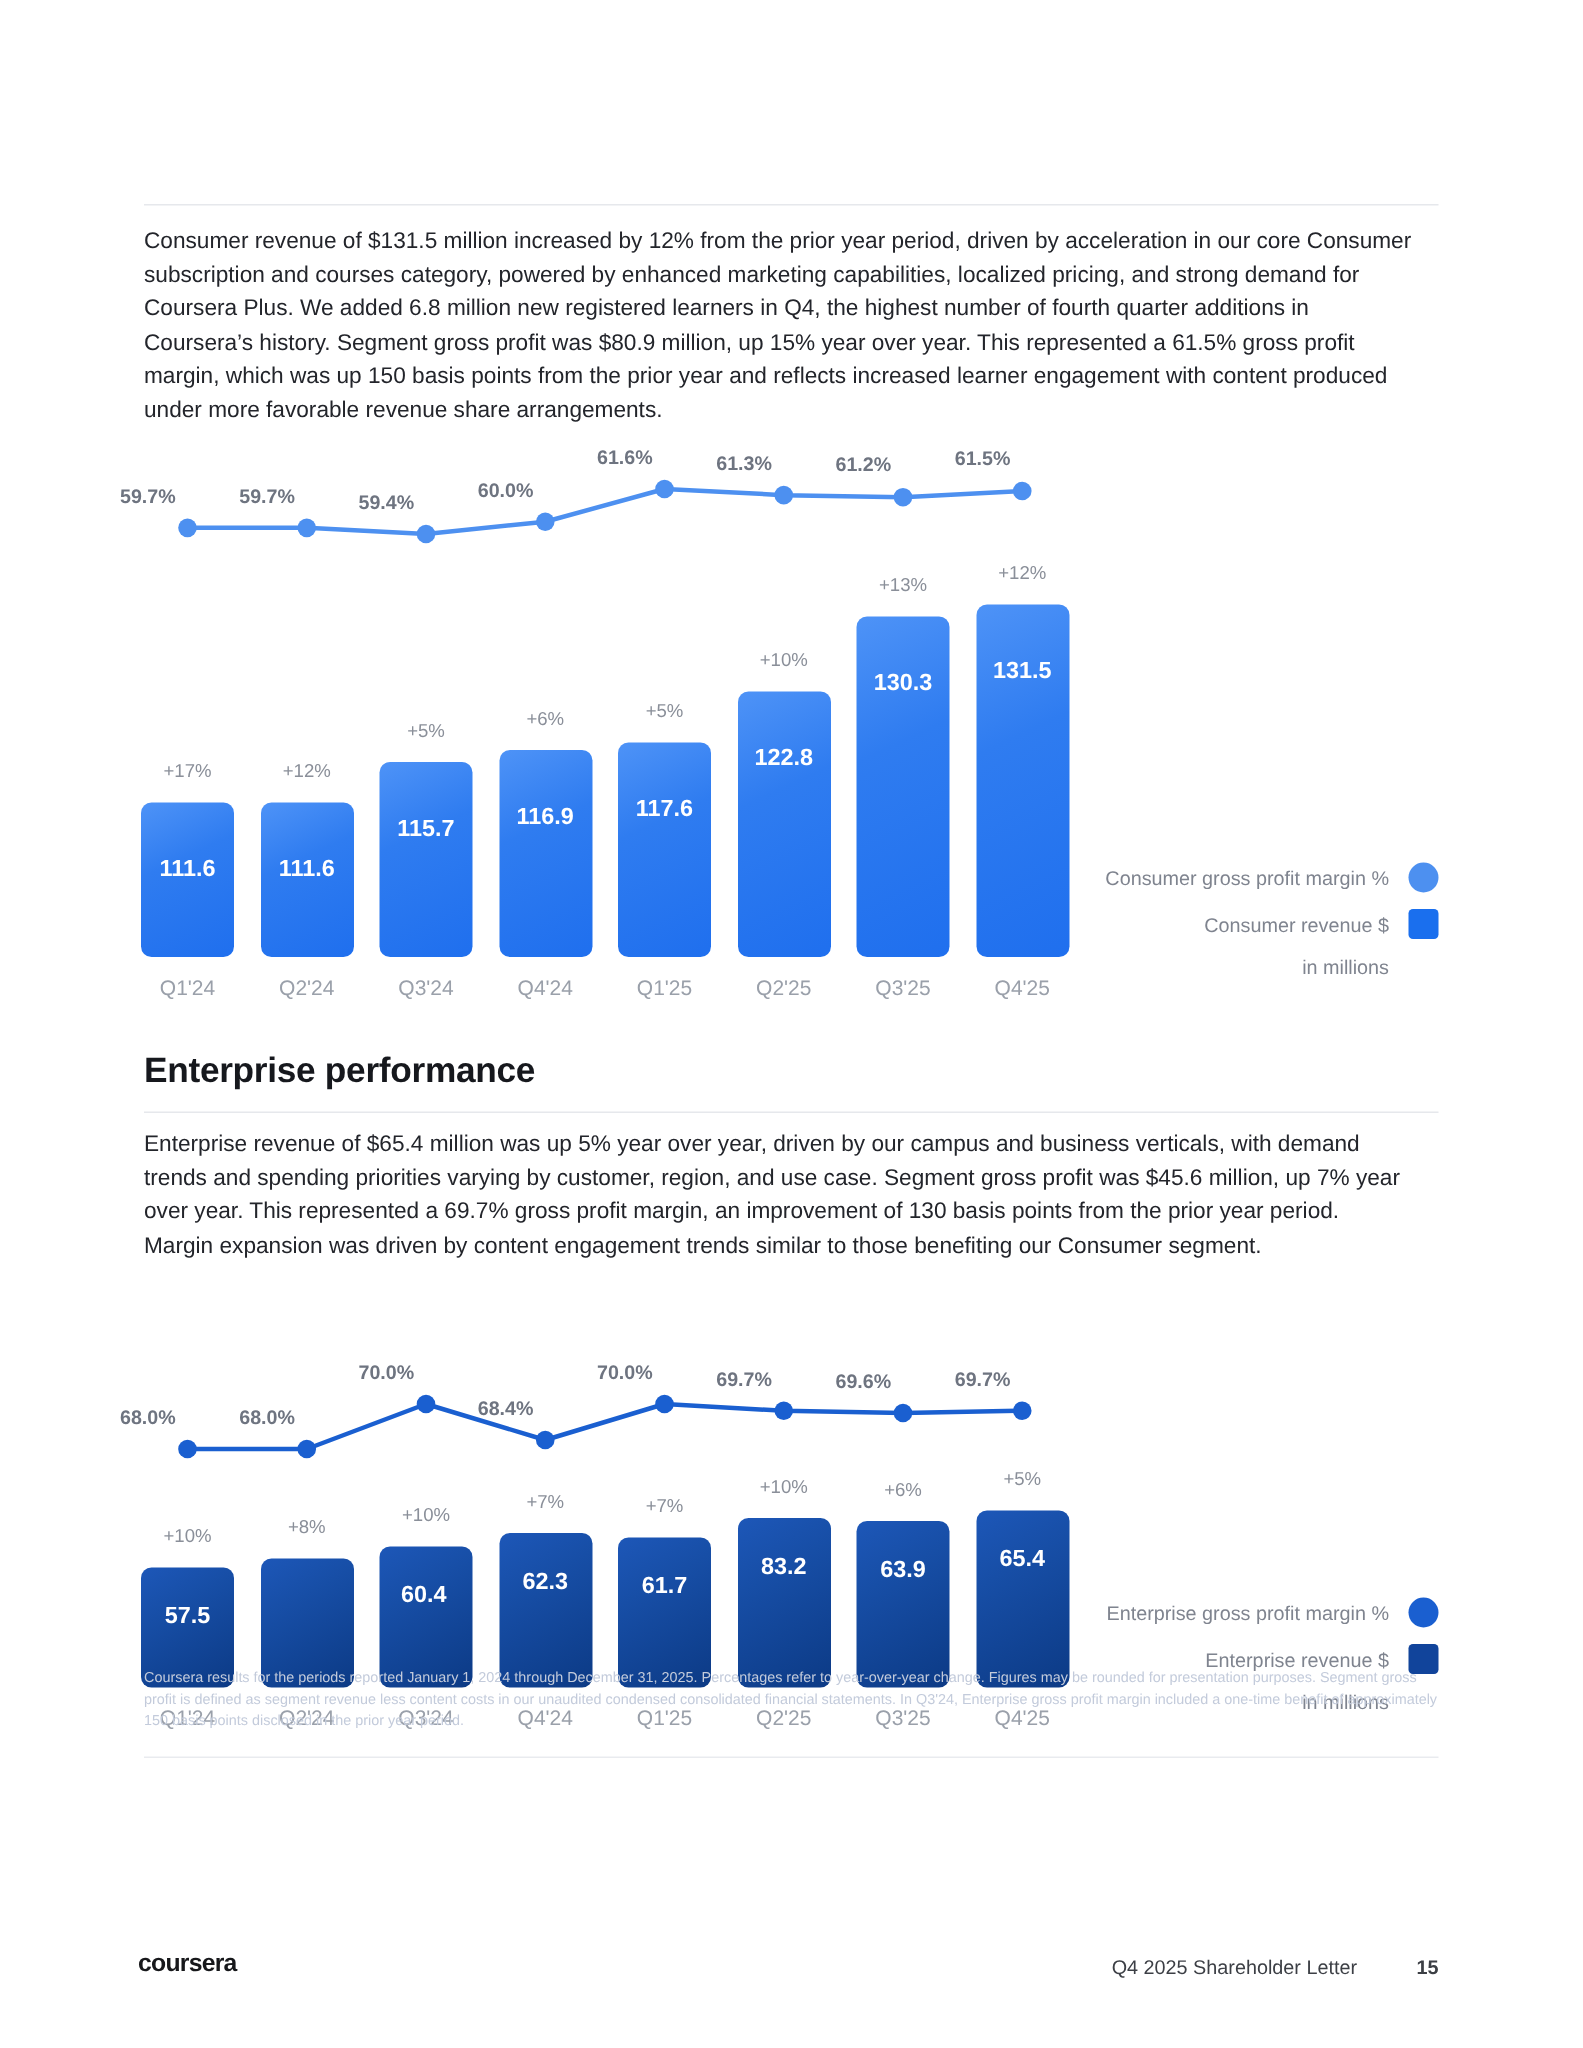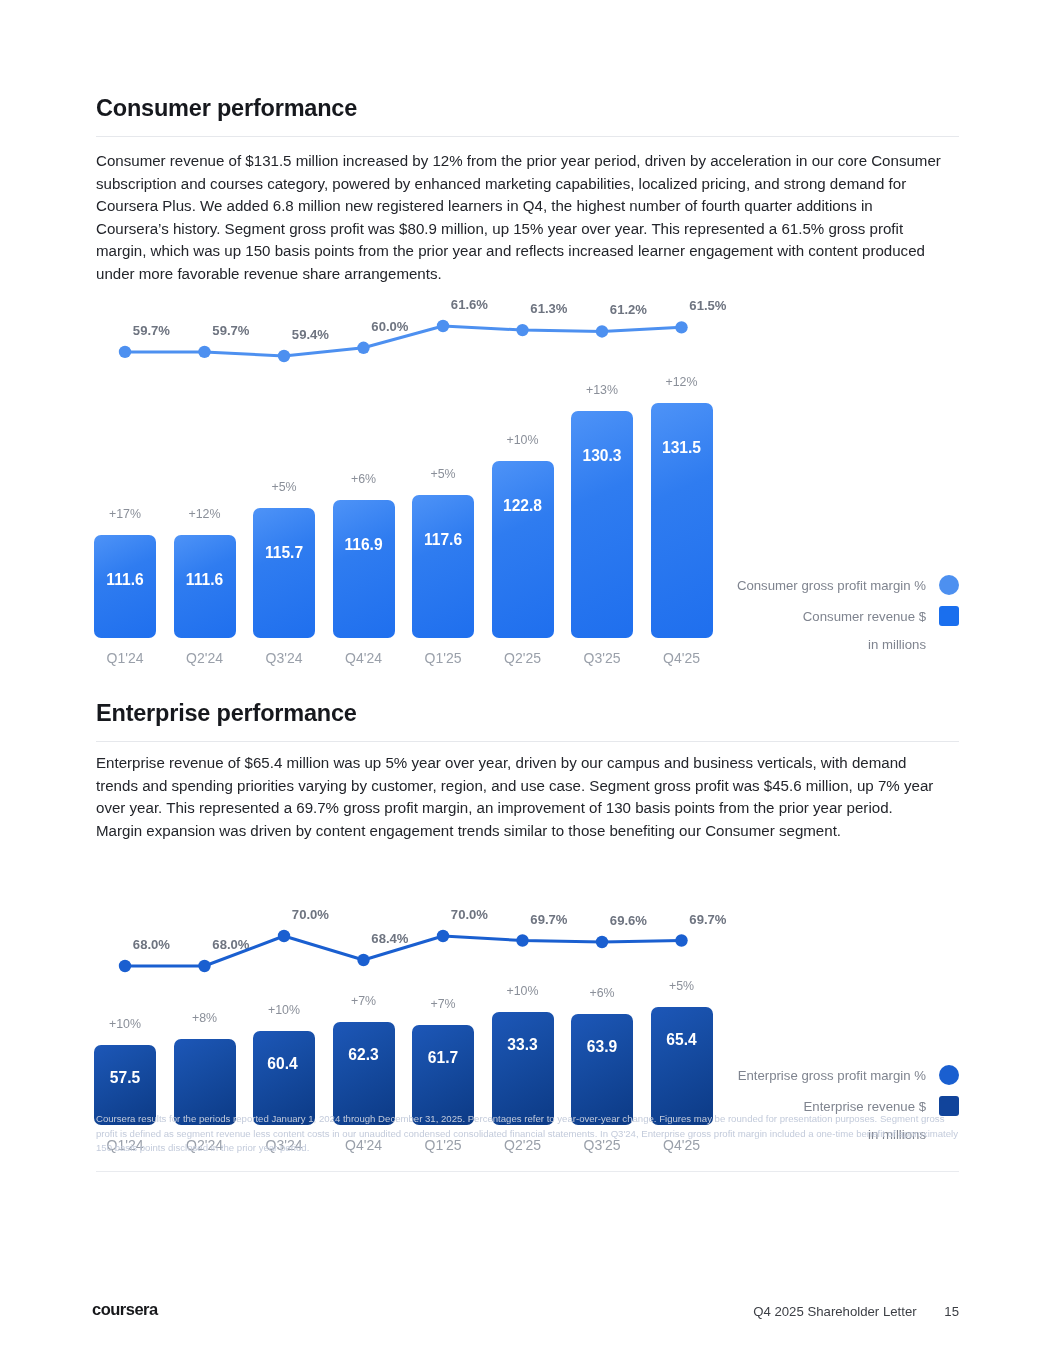--- a/index.html
+++ b/index.html
@@ -80,21 +80,21 @@
     font-weight: 400;
     color: #8a8f99;
     text-align: center;
     white-space: nowrap;
   }
   .margin-label {
     position: absolute;
     font-size: 13.1px;
     font-weight: 700;
     color: #6e7480;
-    text-align: right;
+    text-align: left;
     white-space: nowrap;
   }
   .x-label {
     position: absolute;
     font-size: 14px;
     color: #9aa0aa;
     text-align: center;
     white-space: nowrap;
   }
   .line-svg {
@@ -170,29 +170,29 @@
   .footer-meta {
     position: absolute;
     top: 1304px;
     right: 96px;
     font-size: 13.2px;
     color: #3c3f45;
     white-space: nowrap;
   }
   .footer-page {
     display: inline-block;
-    margin-left: 24px;
+    margin-left: 36px;
+    font-weight: bold;
   }
 </style>
 </head>
 <body>
 
 <div class="page">
 
-  <div class="section-title" style="top:95px;">Consumer performance</div>
   <div class="rule" style="top:136px;"></div>
   <div class="body-copy" style="top:150px;">Consumer revenue of $131.5 million increased by 12% from the prior year period, driven by acceleration in our core Consumer subscription and courses category, powered by enhanced marketing capabilities, localized pricing, and strong demand for Coursera Plus. We added 6.8 million new registered learners in Q4, the highest number of fourth quarter additions in Coursera’s history. Segment gross profit was $80.9 million, up 15% year over year. This represented a 61.5% gross profit margin, which was up 150 basis points from the prior year and reflects increased learner engagement with content produced under more favorable revenue share arrangements.</div>
 
   <div class="chart" id="chart-consumer" style="top:0;left:0;width:1055px;height:0;">
     <div class="chart-plot" id="plot-consumer">
         <div class="bar consumer" style="left: 94px; width: 62px; top: 534.732px; height: 103.268px;"></div>
         <div class="bar-value" style="left: 94px; width: 62px; top: 570.732px;">111.6</div>
         <div class="growth-label" style="left: 84px; width: 82px; top: 506.732px;">+17%</div>
         <div class="x-label" style="left: 82px; width: 86px; top: 650px;">Q1'24</div>
         <div class="margin-label" style="left: 80px; width: 90px; top: 322.909px;">59.7%</div>
@@ -282,21 +282,21 @@
         <div class="bar-value" style="left: 332.5px; width: 62px; top: 1045.99px;">62.3</div>
         <div class="growth-label" style="left: 322.5px; width: 82px; top: 993.992px;">+7%</div>
         <div class="x-label" style="left: 320.5px; width: 86px; top: 1137px;">Q4'24</div>
         <div class="margin-label" style="left: 318.5px; width: 90px; top: 931px;">68.4%</div>
         <div class="bar enterprise" style="left: 412px; width: 62px; top: 1024.89px; height: 100.107px;"></div>
         <div class="bar-value" style="left: 412px; width: 62px; top: 1048.89px;">61.7</div>
         <div class="growth-label" style="left: 402px; width: 82px; top: 996.893px;">+7%</div>
         <div class="x-label" style="left: 400px; width: 86px; top: 1137px;">Q1'25</div>
         <div class="margin-label" style="left: 398px; width: 90px; top: 907px;">70.0%</div>
         <div class="bar enterprise" style="left: 491.5px; width: 62px; top: 1012.32px; height: 112.68px;"></div>
-        <div class="bar-value" style="left: 491.5px; width: 62px; top: 1036.32px;">33.3</div>
+        <div class="bar-value" style="left: 491.5px; width: 62px; top: 1036.32px;">83.2</div>
         <div class="growth-label" style="left: 481.5px; width: 82px; top: 984.32px;">+10%</div>
         <div class="x-label" style="left: 479.5px; width: 86px; top: 1137px;">Q2'25</div>
         <div class="margin-label" style="left: 477.5px; width: 90px; top: 911.5px;">69.7%</div>
         <div class="bar enterprise" style="left: 571px; width: 62px; top: 1014.25px; height: 110.746px;"></div>
         <div class="bar-value" style="left: 571px; width: 62px; top: 1038.25px;">63.9</div>
         <div class="growth-label" style="left: 561px; width: 82px; top: 986.254px;">+6%</div>
         <div class="x-label" style="left: 559px; width: 86px; top: 1137px;">Q3'25</div>
         <div class="margin-label" style="left: 557px; width: 90px; top: 913px;">69.6%</div>
         <div class="bar enterprise" style="left: 650.5px; width: 62px; top: 1007px; height: 118px;"></div>
         <div class="bar-value" style="left: 650.5px; width: 62px; top: 1031px;">65.4</div>

